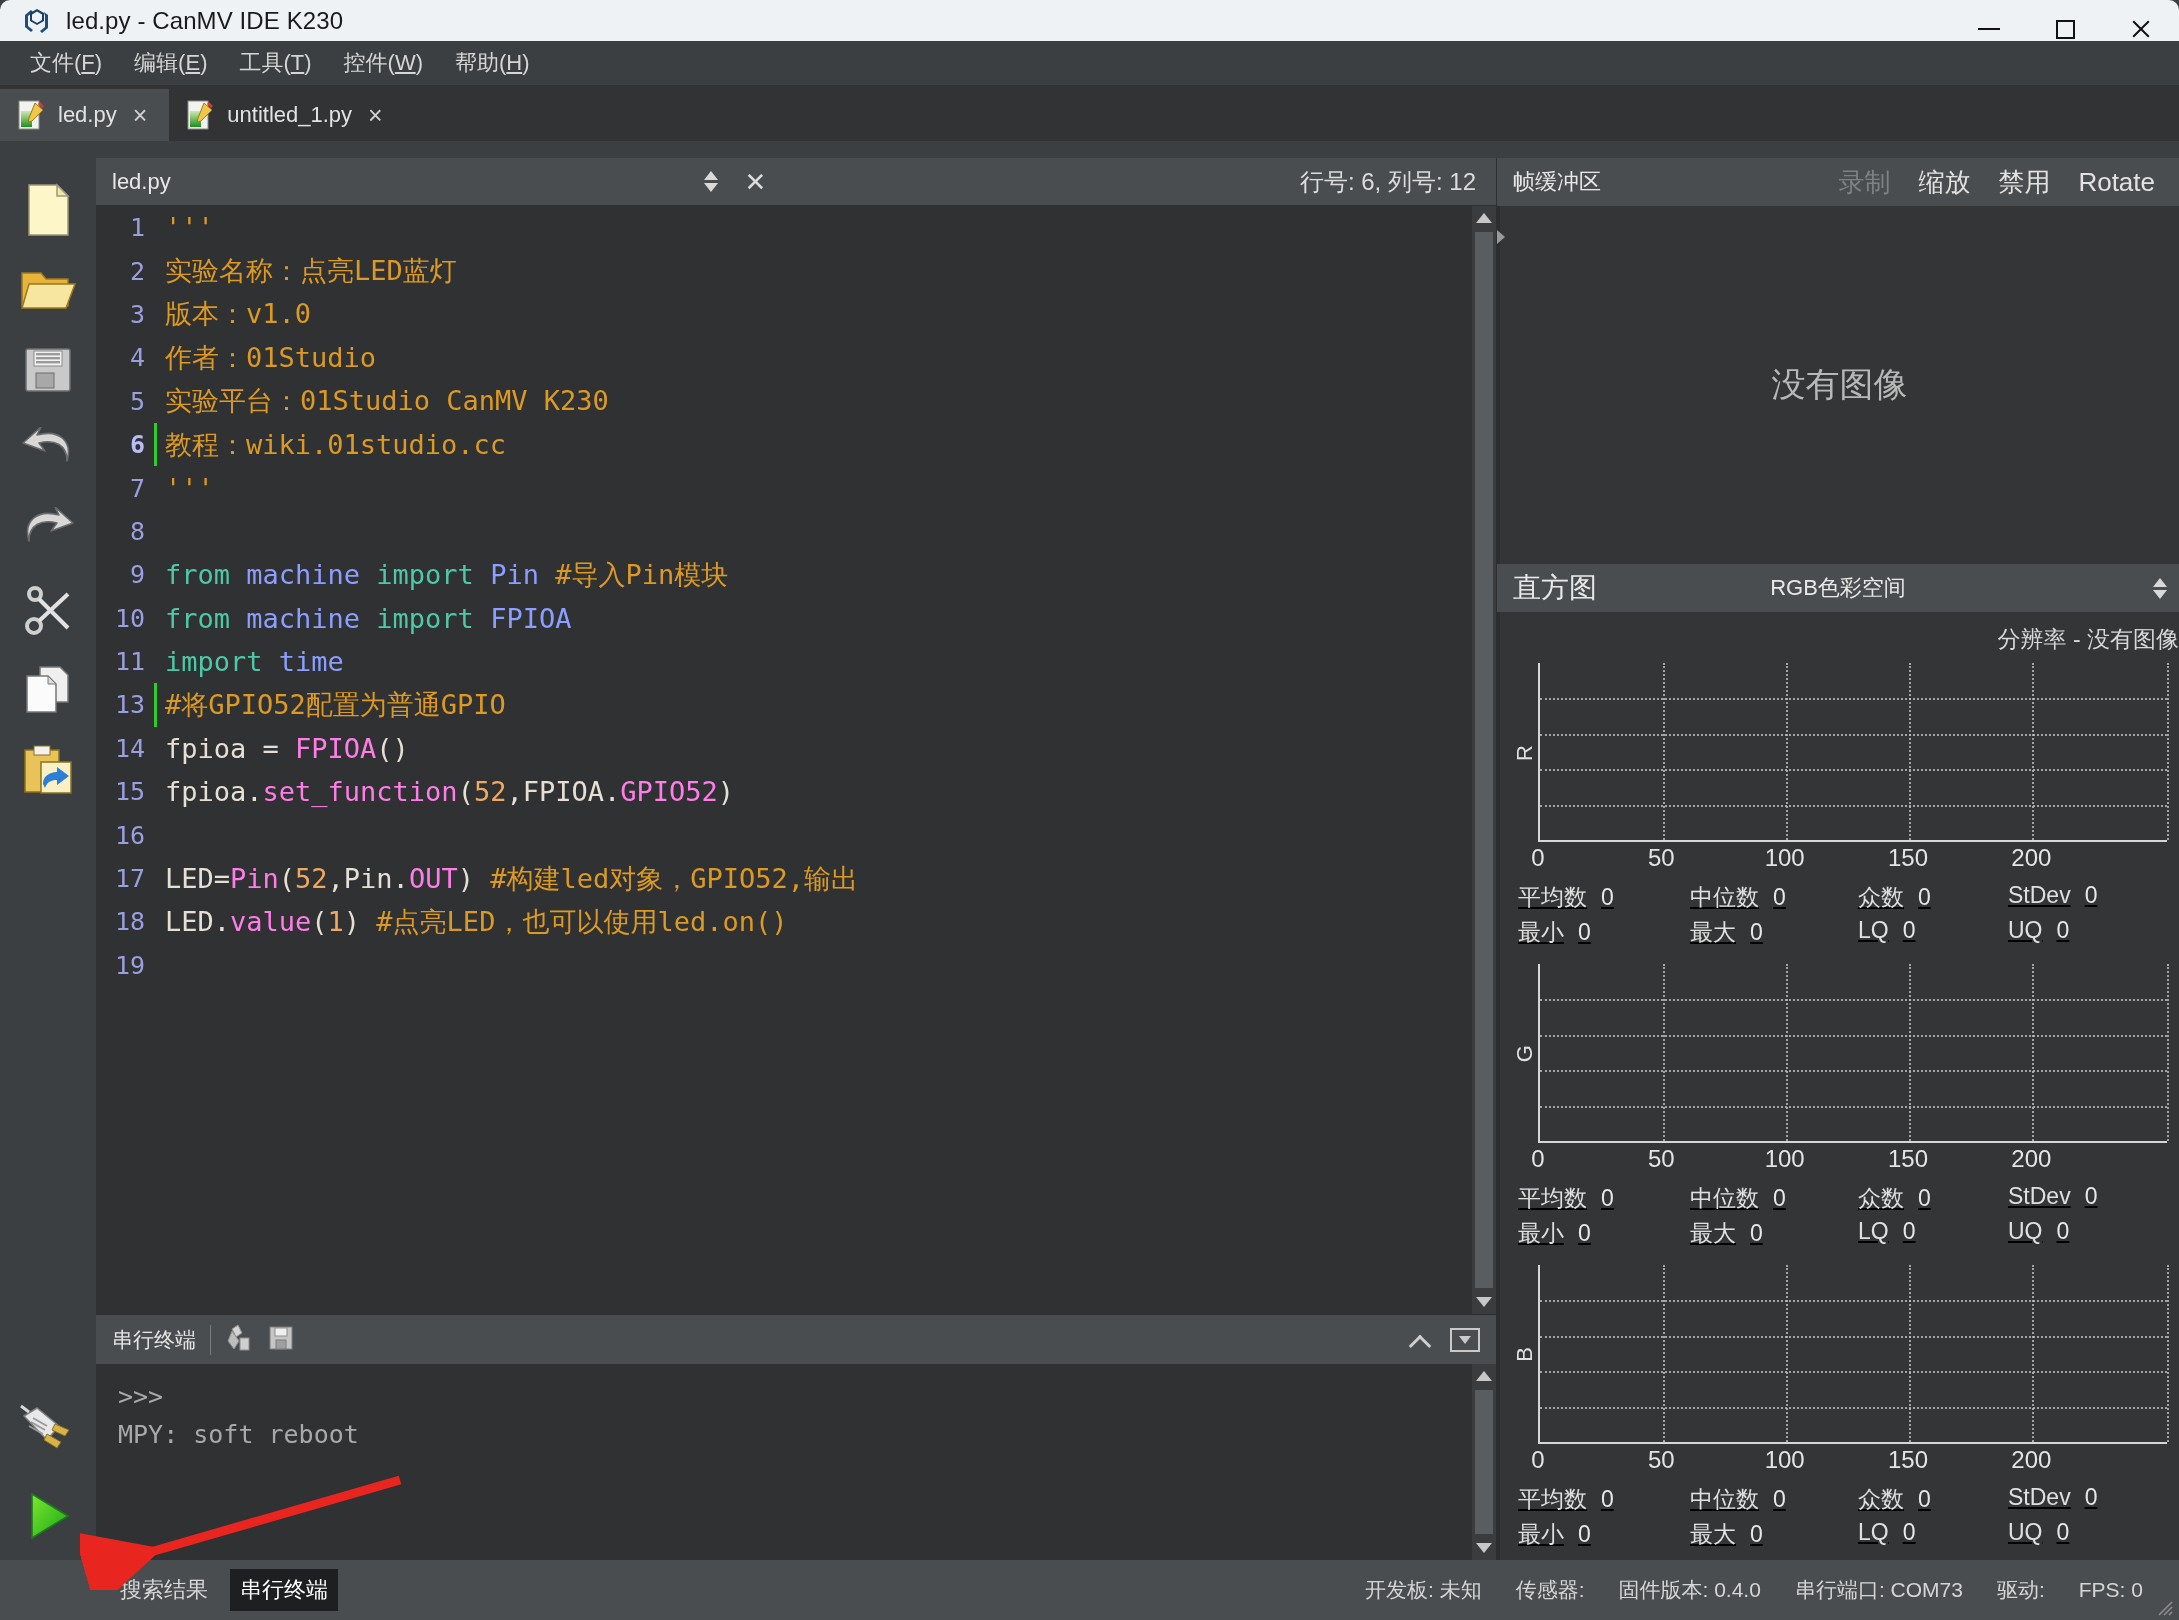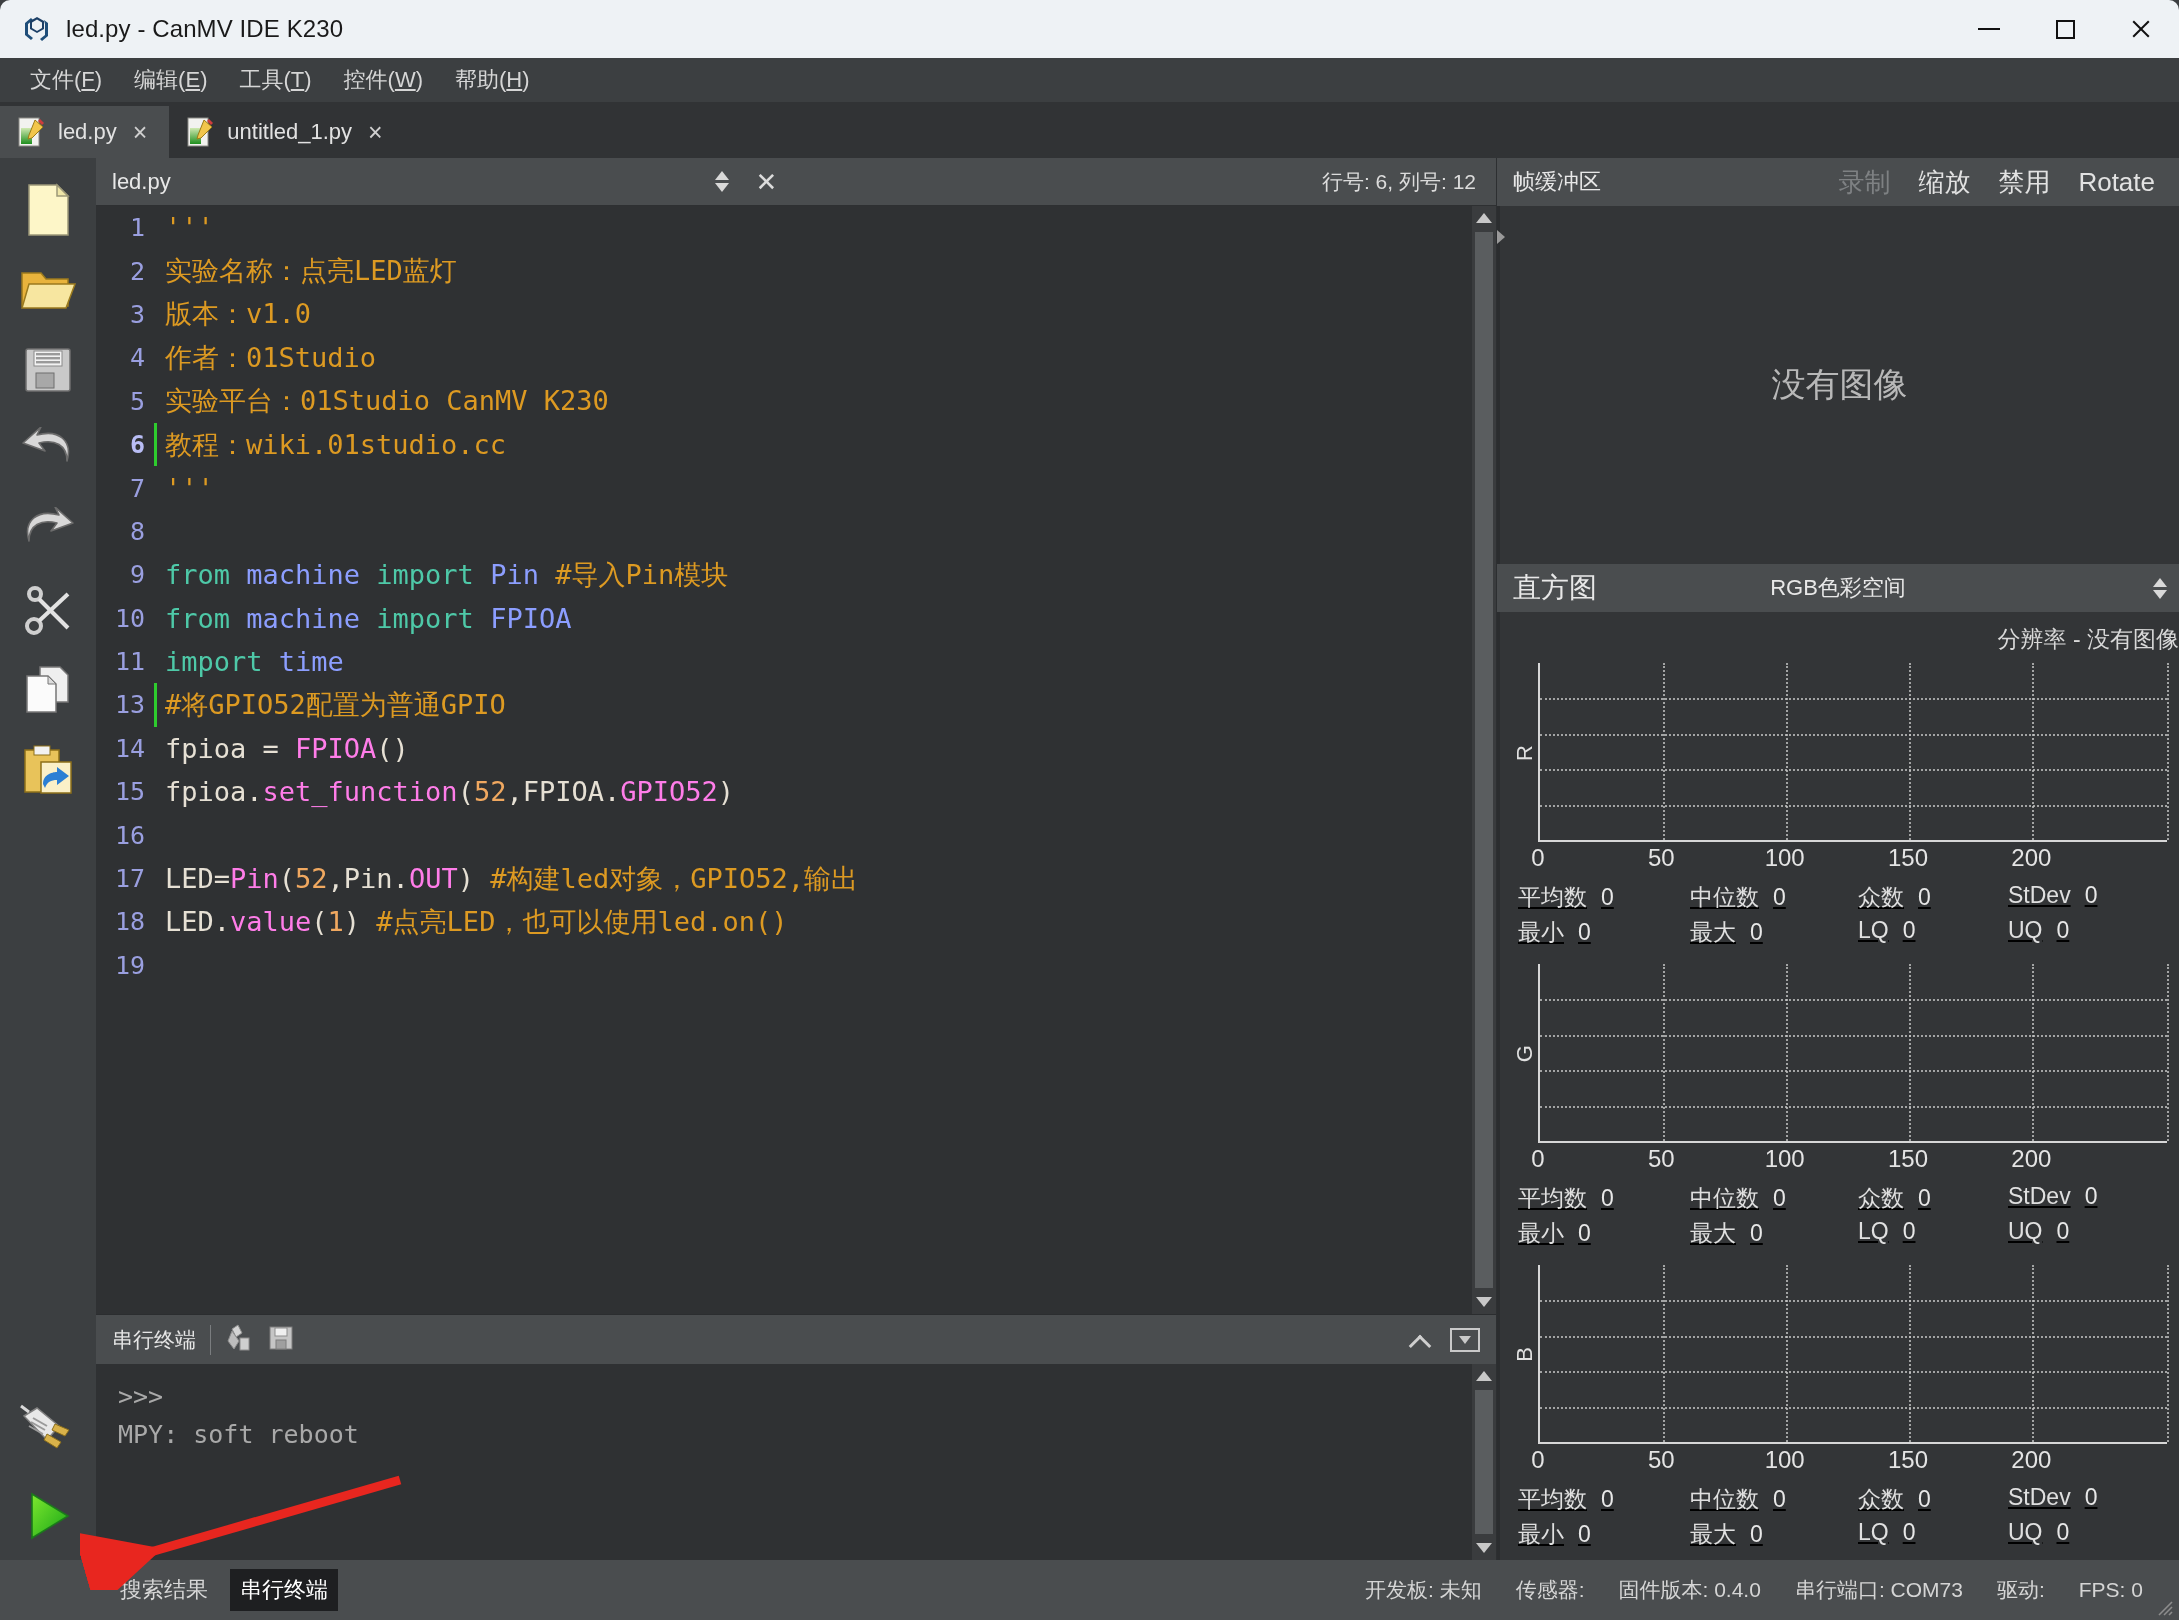--- a/index.html
+++ b/index.html
@@ -6,21 +6,21 @@
   html, body {
     width: 2179px; height: 1620px;
     overflow: hidden;
     background: #2b2b2b;
     font-family: "Liberation Sans", sans-serif;
   }
   #app { position: relative; width: 2179px; height: 1620px; background: #3c3f41; }
 
   
   .titlebar {
-    height: 58px; background: #eef2f5; display: flex; align-items: center;
+    height: 41px; background: #eef2f5; display: flex; align-items: center;
     border-top-left-radius: 10px; border-top-right-radius: 10px;
     position: relative;
   }
   .tb-icon { width: 30px; height: 30px; margin-left: 22px; margin-right: 14px; position: relative; flex: none; }
   .tb-icon svg { display:block; }
   .tb-title { font-size: 24px; color: #1a1a1a; letter-spacing: .1px; }
   .win-ctrls { position: absolute; right: 0; top: 0; height: 58px; display: flex; }
   .win-btn { width: 76px; height: 58px; display: flex; align-items: center; justify-content: center; }
   .win-btn:last-child { border-top-right-radius: 10px; }
   .wb-min { width: 22px; height: 2px; background: #111; }
@@ -58,21 +58,21 @@
   
   .center { flex: 1; min-width: 0; display: flex; flex-direction: column; background: #3c3f41; }
 
   .editor-head { height: 48px; background: #4a4d4f; display: flex; align-items: center;
                  padding: 0 14px 0 16px; gap: 10px; border-bottom: 1px solid #2e3032; }
   .eh-name { font-size: 22px; color: #e8e8e8; }
   .eh-spin { margin-left: auto; display: flex; flex-direction: column; gap: 3px; align-items:center; }
   .eh-caret-u { width:0;height:0;border-left:7px solid transparent;border-right:7px solid transparent;border-bottom:9px solid #d9d9d9; }
   .eh-caret-d { width:0;height:0;border-left:7px solid transparent;border-right:7px solid transparent;border-top:9px solid #d9d9d9; }
   .eh-x { font-size: 26px; color: #dcdcdc; margin-left: 16px; line-height: 1; }
-  .eh-pos { font-size: 21px; color: #dcdcdc; margin-left: auto; padding-right: 6px; white-space: nowrap; }
+  .eh-pos { font-size: 24px; color: #dcdcdc; margin-left: auto; padding-right: 6px; white-space: nowrap; }
 
   .code-wrap { position: relative; flex: 1; min-height: 0; background: #2f3133; display: flex; overflow: hidden; }
   .code-area { position: relative; flex: 1; min-width: 0; overflow: hidden; }
   .code-line { height: 43.4px; display: flex; align-items: center; white-space: pre;
                font-family: "DejaVu Sans Mono", monospace; font-size: 27px; }
   .ln { width: 58px; flex: none; text-align: right; padding-right: 9px; color: #9a9fe0; font-size: 25px;
         font-family: "DejaVu Sans Mono", monospace; }
   .ln.cur { color: #b9bdf5; font-weight: bold; }
   .guide { width: 3px; flex: none; align-self: stretch; background: transparent; }
   .guide.on { background: #2ecc2e; }

